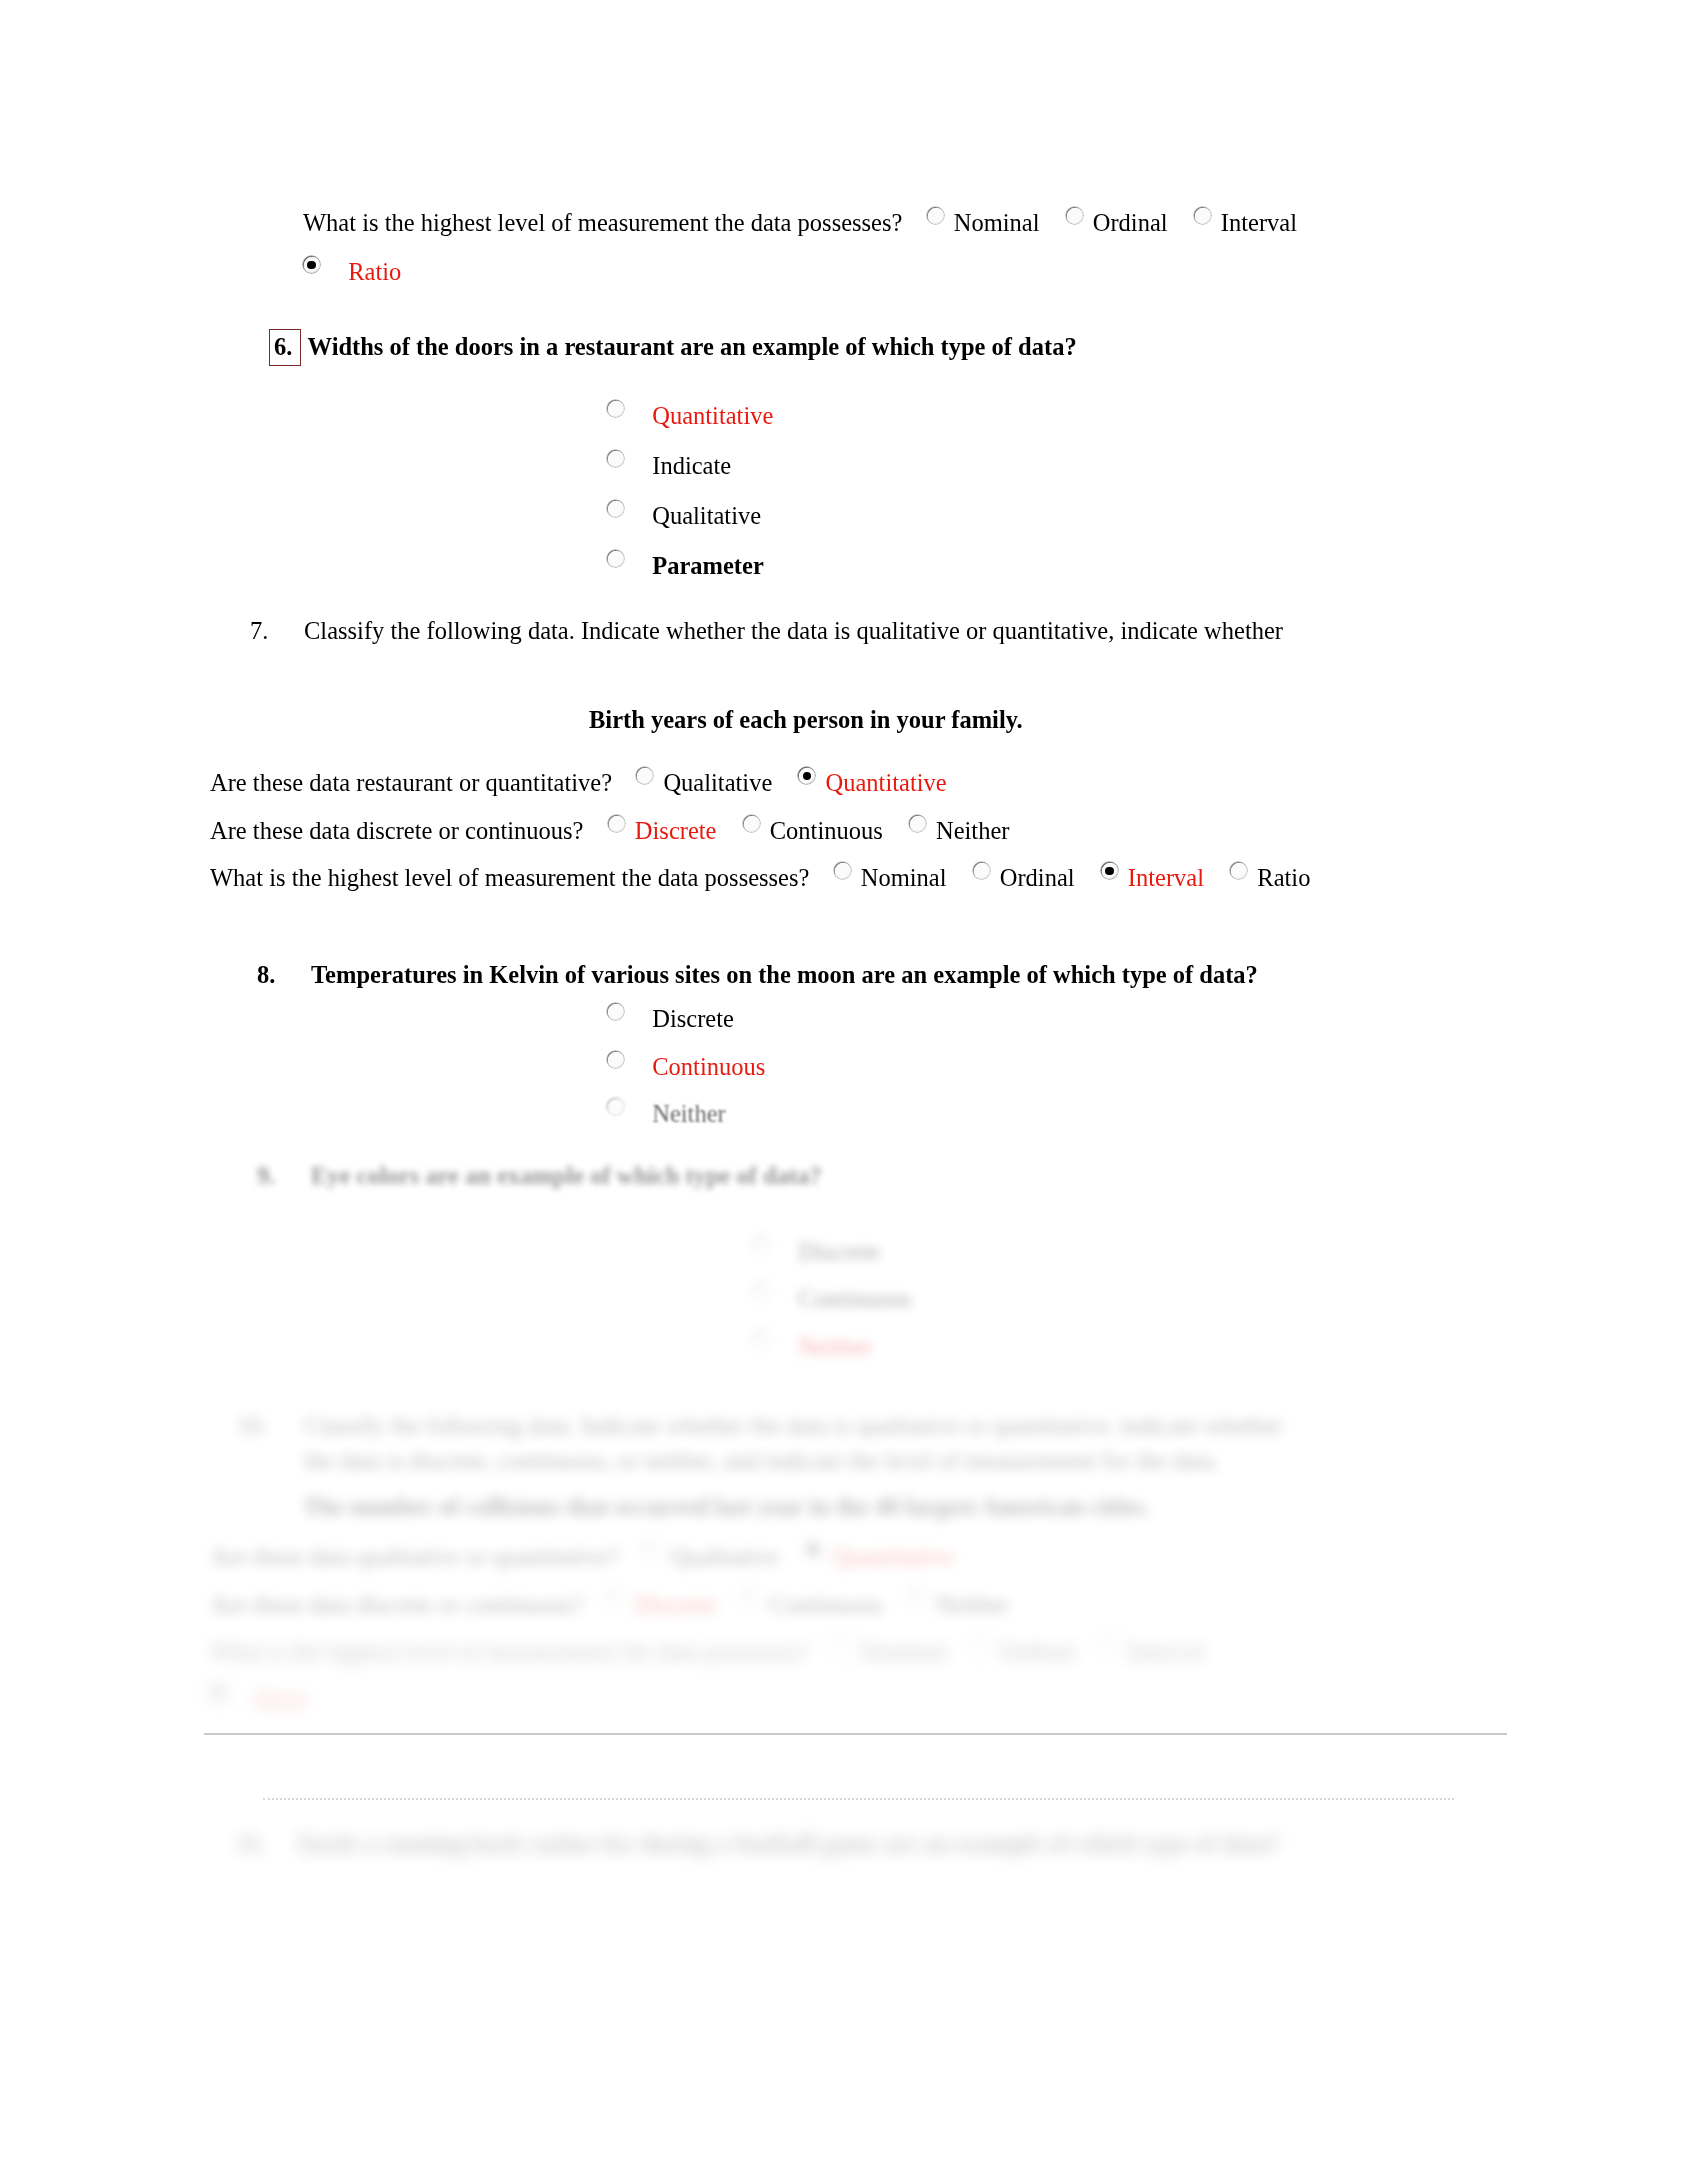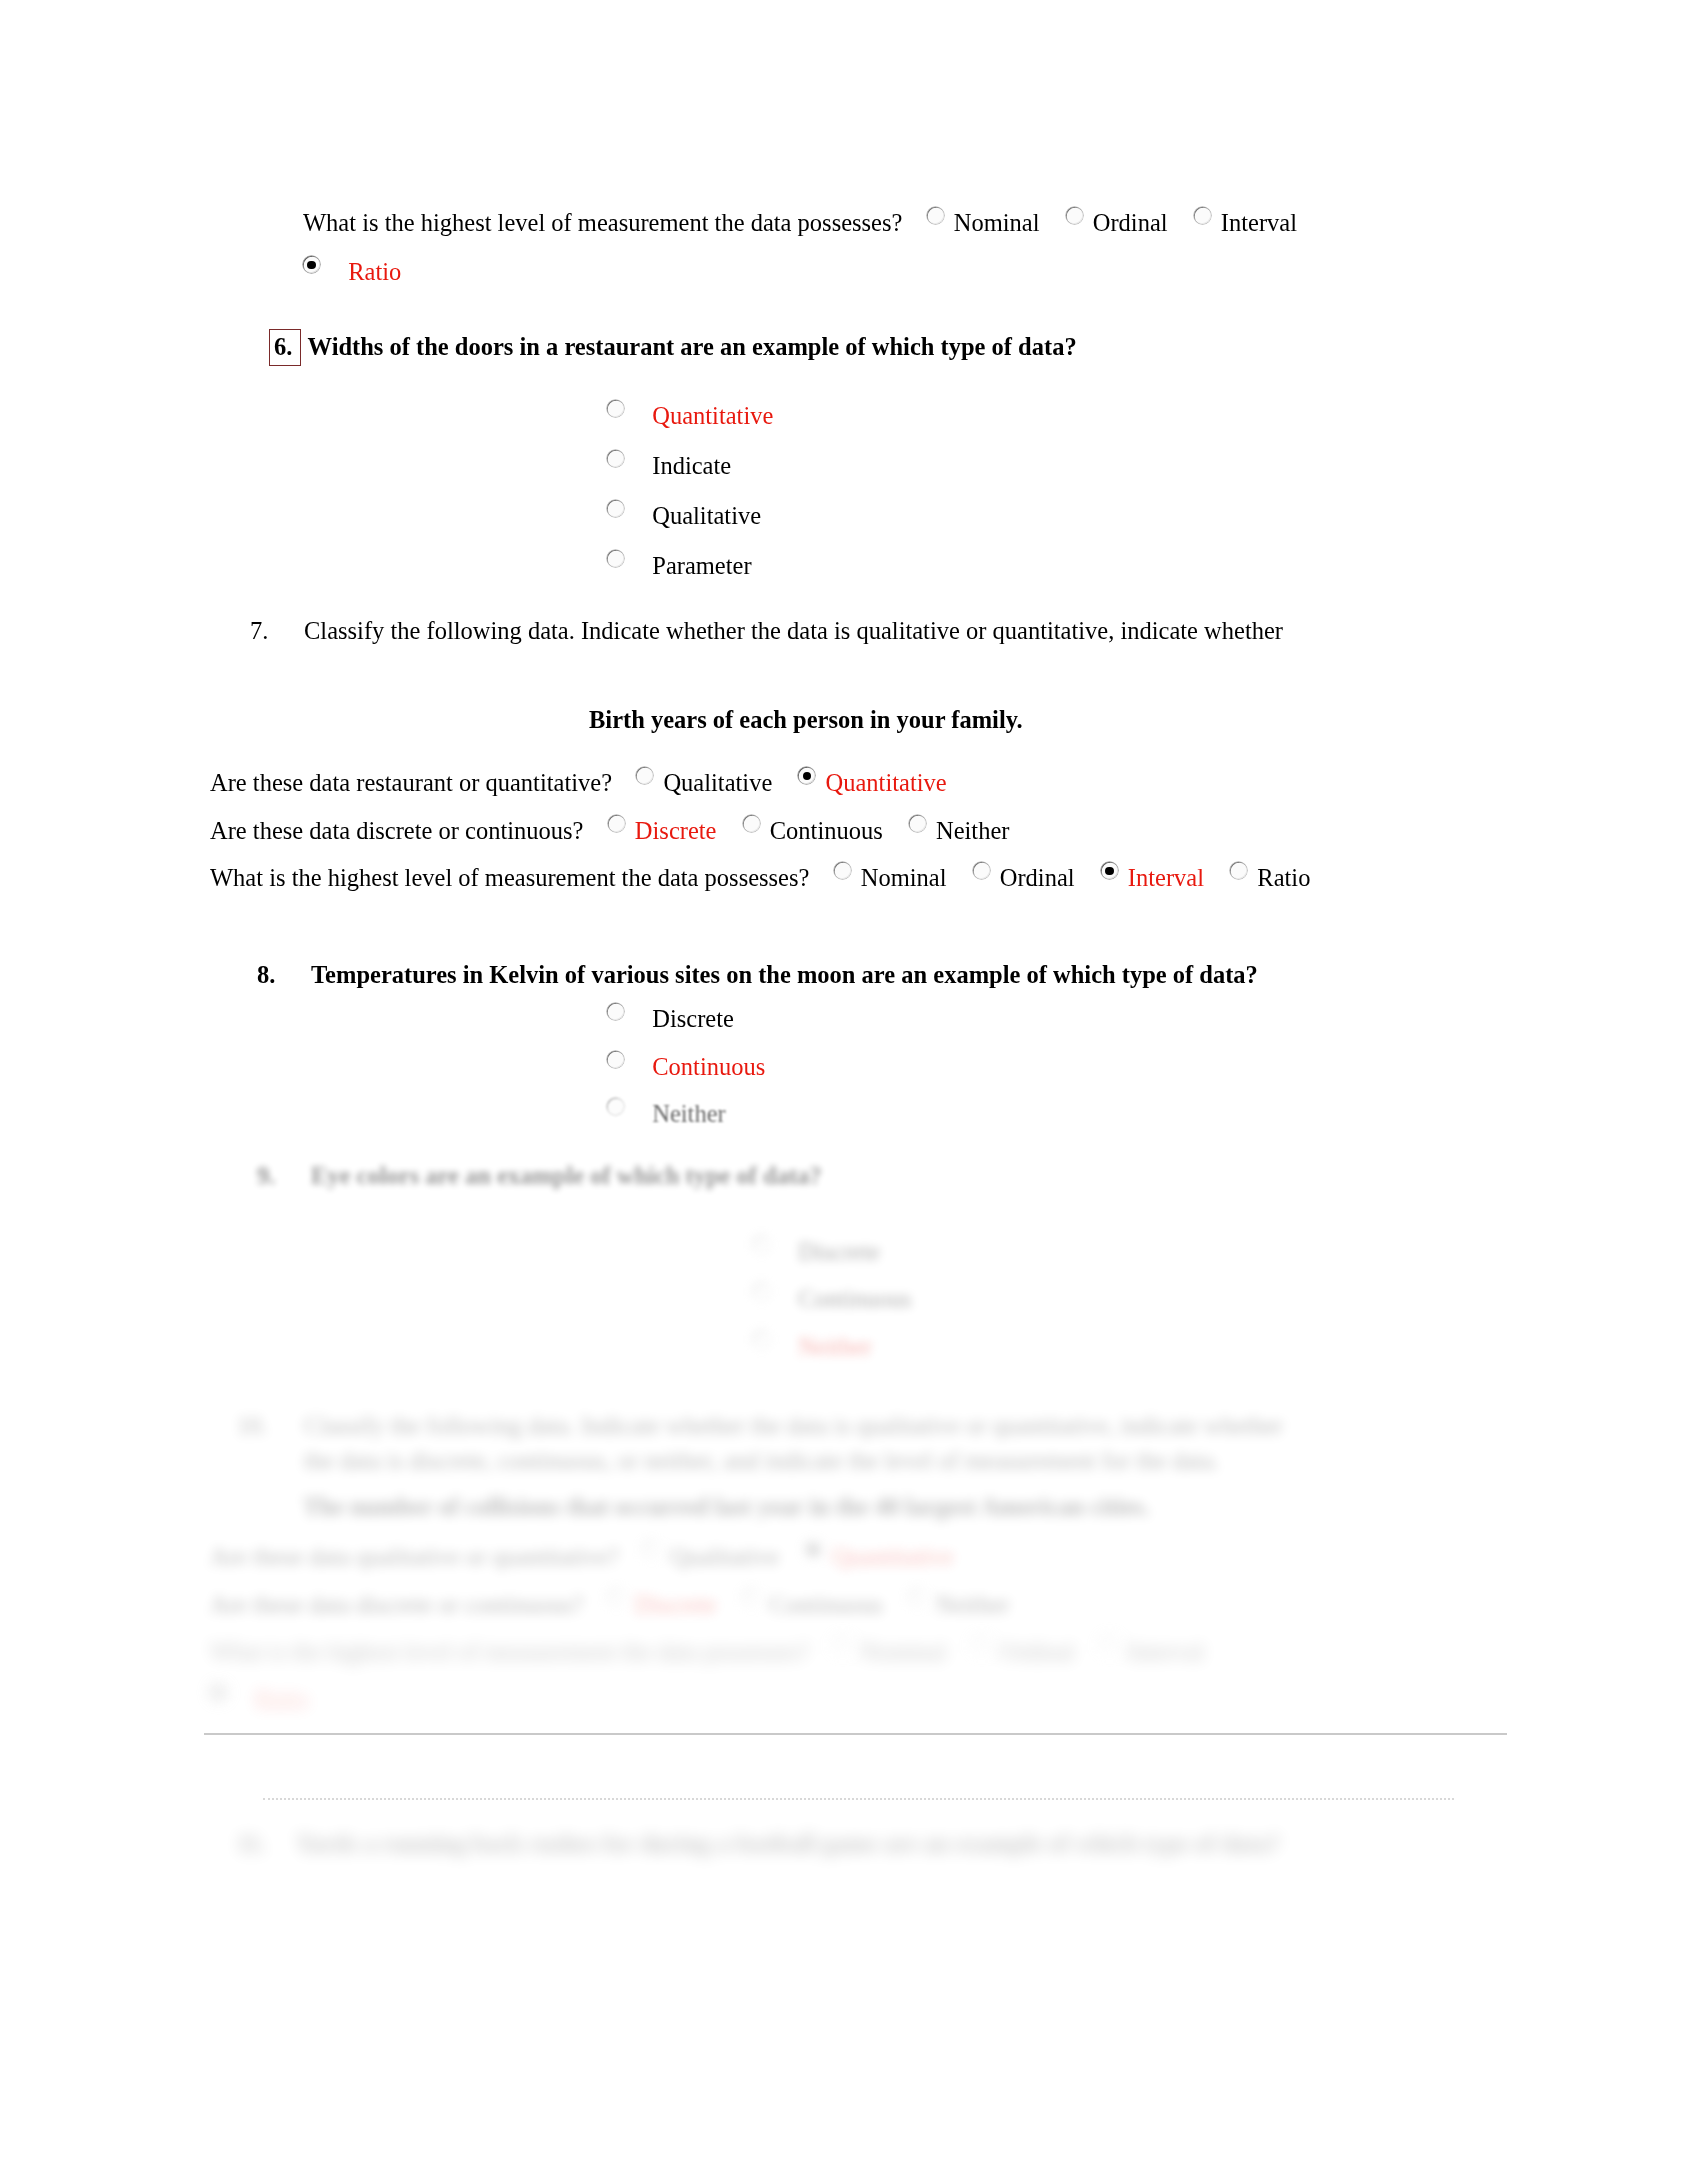--- a/index.html
+++ b/index.html
@@ -138,21 +138,21 @@
   <div class="optrow" style="left:595px; top:450px;">
     <span class="radio"></span>
     <span class="gap-sm"></span>
     <span>Indicate</span>
   </div>
   <div class="optrow" style="left:595px; top:500px;">
     <span class="radio"></span>
     <span class="gap-sm"></span>
     <span>Qualitative</span>
   </div>
-  <div class="optrow" style="left:595px; top:550px;">
+  <div class="optrow" style="left:595px; top:550px;font-weight:bold;">
     <span class="radio"></span>
     <span class="gap-sm"></span>
     <span>Parameter</span>
   </div>
 
   <div class="blk" style="left:238px; top:614px;">7.</div>
   <div class="blk" style="left:292px; top:614px;">Classify the following data. Indicate whether the data is qualitative or quantitative, indicate whether</div>
 
   <div class="blk bold" style="left:577px; top:703px;text-align:center;">Birth years of each person in your family.</div>
 

